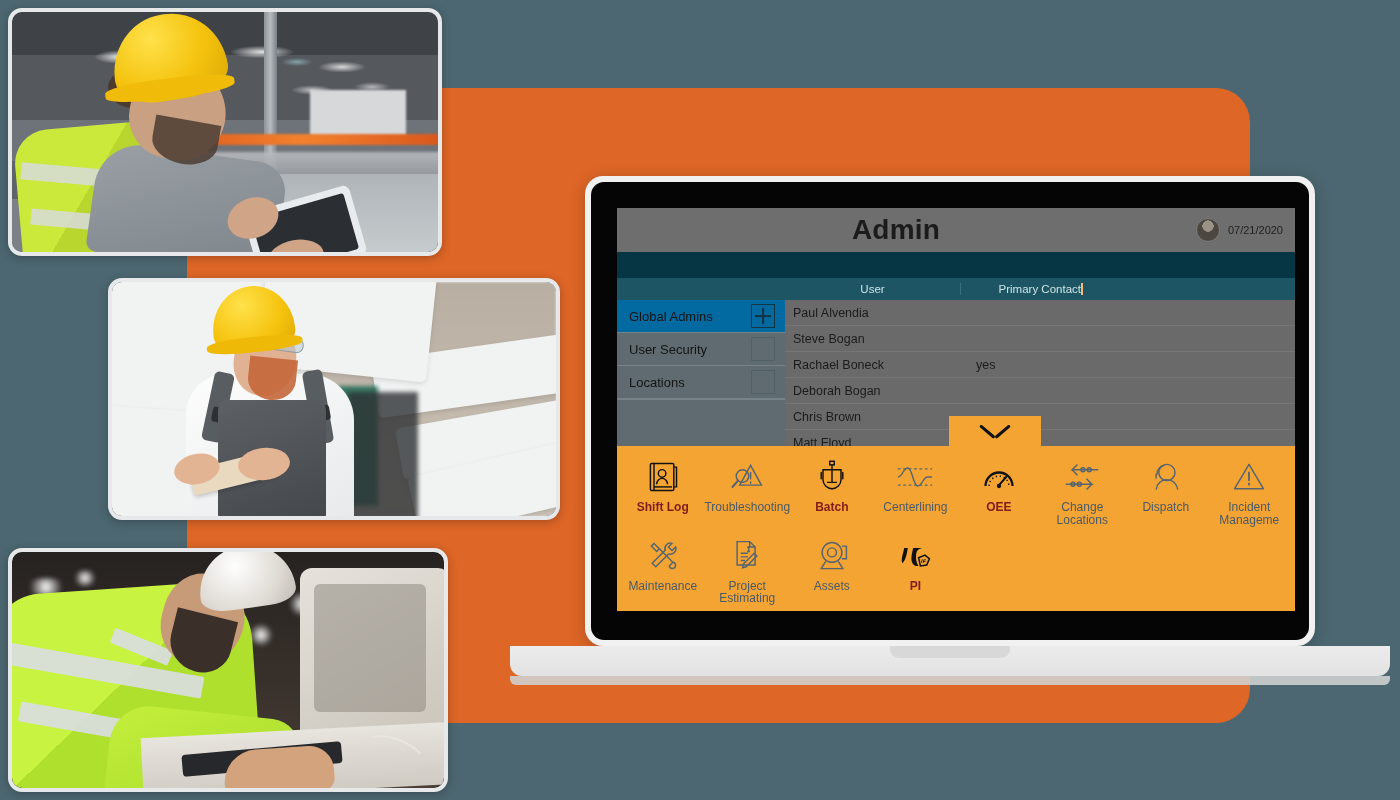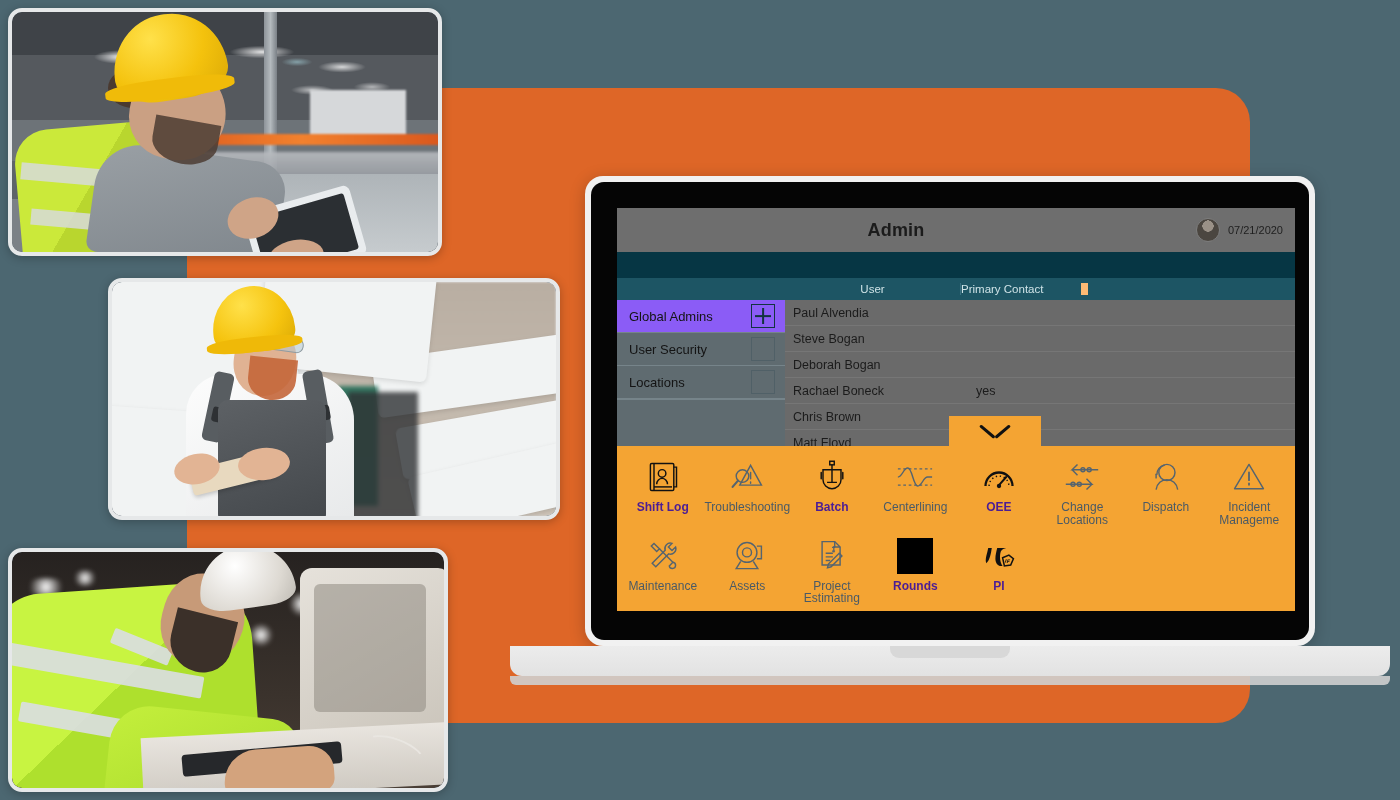--- a/index.html
+++ b/index.html
@@ -151,49 +151,49 @@
     background:#cfcfcf;border-radius:0 0 6px 6px;opacity:.9;
   }
 
   
   .app{position:absolute;inset:0;display:flex;flex-direction:column;}
   .app-header{
     height:44px;background:#6e6e6e;position:relative;flex:0 0 44px;
     display:flex;align-items:center;
   }
   .app-title{
-    width:100%;text-align:center;color:#1b1b1b;font-size:18px;font-weight:bold;
+    width:100%;text-align:center;color:#1b1b1b;font-size:28px;font-weight:bold;
     letter-spacing:.2px;padding-right:120px;box-sizing:border-box;
   }
   .header-right{position:absolute;right:12px;top:0;height:44px;display:flex;align-items:center;gap:8px;}
   .avatar{
     width:22px;height:22px;border-radius:50%;
     background:radial-gradient(circle at 50% 32%, #9a9187 0 30%, #4b4640 31% 100%);
     border:1px solid #7c7c7c;
   }
   .hdr-date{color:#1f1f1f;font-size:11px;}
 
   .teal-band{height:26px;background:#063644;flex:0 0 26px;}
   .col-head{
     height:22px;background:#1d5564;flex:0 0 22px;display:flex;align-items:center;
     color:#cfe3e7;font-size:11.5px;
   }
   .ch-sp{width:168px;flex:0 0 168px;}
   .ch-user{width:175px;flex:0 0 175px;text-align:center;border-right:1px solid #3a7182;}
-  .ch-pc{width:120px;flex:0 0 120px;text-align:left;border-right:7px solid #fdba74;}
+  .ch-pc{width:120px;flex:0 0 120px;text-align:right;border-right:2px solid #fdba74;}
   .ch-rest{flex:1;}
 
   .body-row{flex:1;display:flex;min-height:0;position:relative;}
   .sidebar{width:168px;flex:0 0 168px;background:#5f6b70;}
   .side-item{
     height:33px;display:flex;align-items:center;justify-content:space-between;
     padding:0 10px 0 12px;color:#141414;font-size:13px;
     border-bottom:1px solid #76848a;box-sizing:border-box;
   }
-  .side-item.active{background:#8b5cf6;}
+  .side-item.active{background:#0369a1;}
   .side-item .plus-box{
     width:22px;height:22px;border:1.6px solid #123340;position:relative;background:transparent;
   }
   .side-item .plus-box:before,.side-item .plus-box:after{
     content:"";position:absolute;background:#123340;
   }
   .side-item .plus-box:before{left:50%;top:3px;bottom:3px;width:1.8px;transform:translateX(-50%);}
   .side-item .plus-box:after{top:50%;left:3px;right:3px;height:1.8px;transform:translateY(-50%);}
   .side-item .ghost-box{width:22px;height:22px;opacity:.18;border:1.6px solid #123340;}
   .side-fill{flex:1;background:#5f6b70;border-top:1px solid #76848a;}
@@ -225,21 +225,21 @@
     padding:6px 4px 2px;box-sizing:border-box;
   }
   .mod{
     display:flex;flex-direction:column;align-items:center;justify-content:flex-start;
     gap:3px;padding-top:4px;cursor:default;
   }
   .mod .ico{height:42px;display:flex;align-items:center;justify-content:center;}
   .mod .lbl{
     font-size:12px;line-height:1.06;text-align:center;color:#4a5a66;max-width:92px;
   }
-  .mod.dark .lbl{color:#4c1d95;font-weight:bold;}
+  .mod.dark .lbl{color:#7f1d1d;font-weight:bold;}
   .mod.dark .ico svg{stroke:#111;}
   .mod.dark .ico svg .fillp{fill:#111;stroke:none;}
   .ico svg{stroke:#55646f;fill:none;stroke-width:1.6;}
   .ico svg .fillp{fill:#55646f;stroke:none;}
   .rounds-sq{width:36px;height:36px;background:#000;}
 
   
   .left-sliver{position:absolute;left:187px;top:252px;width:120px;height:23px;background:#de6627;}
 </style>
 </head>
@@ -376,26 +376,26 @@
               <div class="table">
                 <div class="trow">
                   <div class="td-user">Paul Alvendia</div>
                   <div class="td-pc"></div>
                 </div>
                 <div class="trow">
                   <div class="td-user">Steve Bogan</div>
                   <div class="td-pc"></div>
                 </div>
                 <div class="trow">
+                  <div class="td-user">Rachael Boneck</div>
+                  <div class="td-pc">yes</div>
+                </div>
+                <div class="trow">
                   <div class="td-user">Deborah Bogan</div>
                   <div class="td-pc"></div>
-                </div>
-                <div class="trow">
-                  <div class="td-user">Rachael Boneck</div>
-                  <div class="td-pc">yes</div>
                 </div>
                 <div class="trow">
                   <div class="td-user">Chris Brown</div>
                   <div class="td-pc"></div>
                 </div>
                 <div class="trow">
                   <div class="td-user">Matt Floyd</div>
                   <div class="td-pc"></div>
                 </div>
               </div>
@@ -516,48 +516,42 @@
                       </svg>
                     </span>
                     <span class="lbl">Maintenance</span>
                   </div>
 
 
 
                   <div class="mod">
                     <span class="ico">
                       <svg viewBox="0 0 40 40" width="36" height="36">
-                        <path d="M20 5a11 11 0 1 0 0 22 11 11 0 0 0 0-22z"></path>
-                        <circle cx="20" cy="16" r="5"></circle>
-                        <path d="M31 9h5v14h-5"></path>
-                        <path d="M13 26 8 34h24l-5-8"></path>
-                      </svg>
-                    </span>
-                    <span class="lbl">Assets</span>
-                  </div>
-
-                  <div class="mod">
-                    <span class="ico">
-                      <svg viewBox="0 0 40 40" width="36" height="36">
                         <path d="M9 4h14l6 6v20H9z"></path>
                         <path d="M23 4v6h6"></path>
                         <path d="M13 17h8M13 21h8M13 25h5"></path>
                         <path d="M22 9v7M20 10.5h3.4M20 14.5h3.4" stroke-width="1.4"></path>
                         <path d="M31 20 19 32l-4 1 1-4L28 17z"></path>
                       </svg>
                     </span>
                     <span class="lbl">Project Estimating</span>
                   </div>
 
-                  <div class="mod dark">
-                    <span class="ico">
-                      <span class="rounds-sq"></span>
-                    </span>
-                    <span class="lbl">Rounds</span>
-                  </div>
+                  <div class="mod">
+                    <span class="ico">
+                      <svg viewBox="0 0 40 40" width="36" height="36">
+                        <path d="M20 5a11 11 0 1 0 0 22 11 11 0 0 0 0-22z"></path>
+                        <circle cx="20" cy="16" r="5"></circle>
+                        <path d="M31 9h5v14h-5"></path>
+                        <path d="M13 26 8 34h24l-5-8"></path>
+                      </svg>
+                    </span>
+                    <span class="lbl">Assets</span>
+                  </div>
+
 
                   <div class="mod dark">
                     <span class="ico">
                       <svg viewBox="0 0 40 40" width="36" height="36">
                         <path class="fillp" d="M6 11h22c0 0-5 1-6 4-1.6 4.8-1 12 2 16-5 1-8-3-8-8 0-4 1-8 2-12h-6c-1 6-2 13-6 17-2-4 1-11 2-17H6z"></path>
                         <path d="M24 22l7-3 5 4-3 7-7 1z" stroke-width="1.7" stroke="#111"></path>
                         <path class="fillp" d="M26.6 27.2l1-3.6h1l-1 3.6zM29.6 23.9h2.8l-.2.8h-1.9l-.2.8h1.6l-.2.8h-1.6l-.4 1.5h-1z"></path>
                       </svg>
                     </span>
                     <span class="lbl">PI</span>

